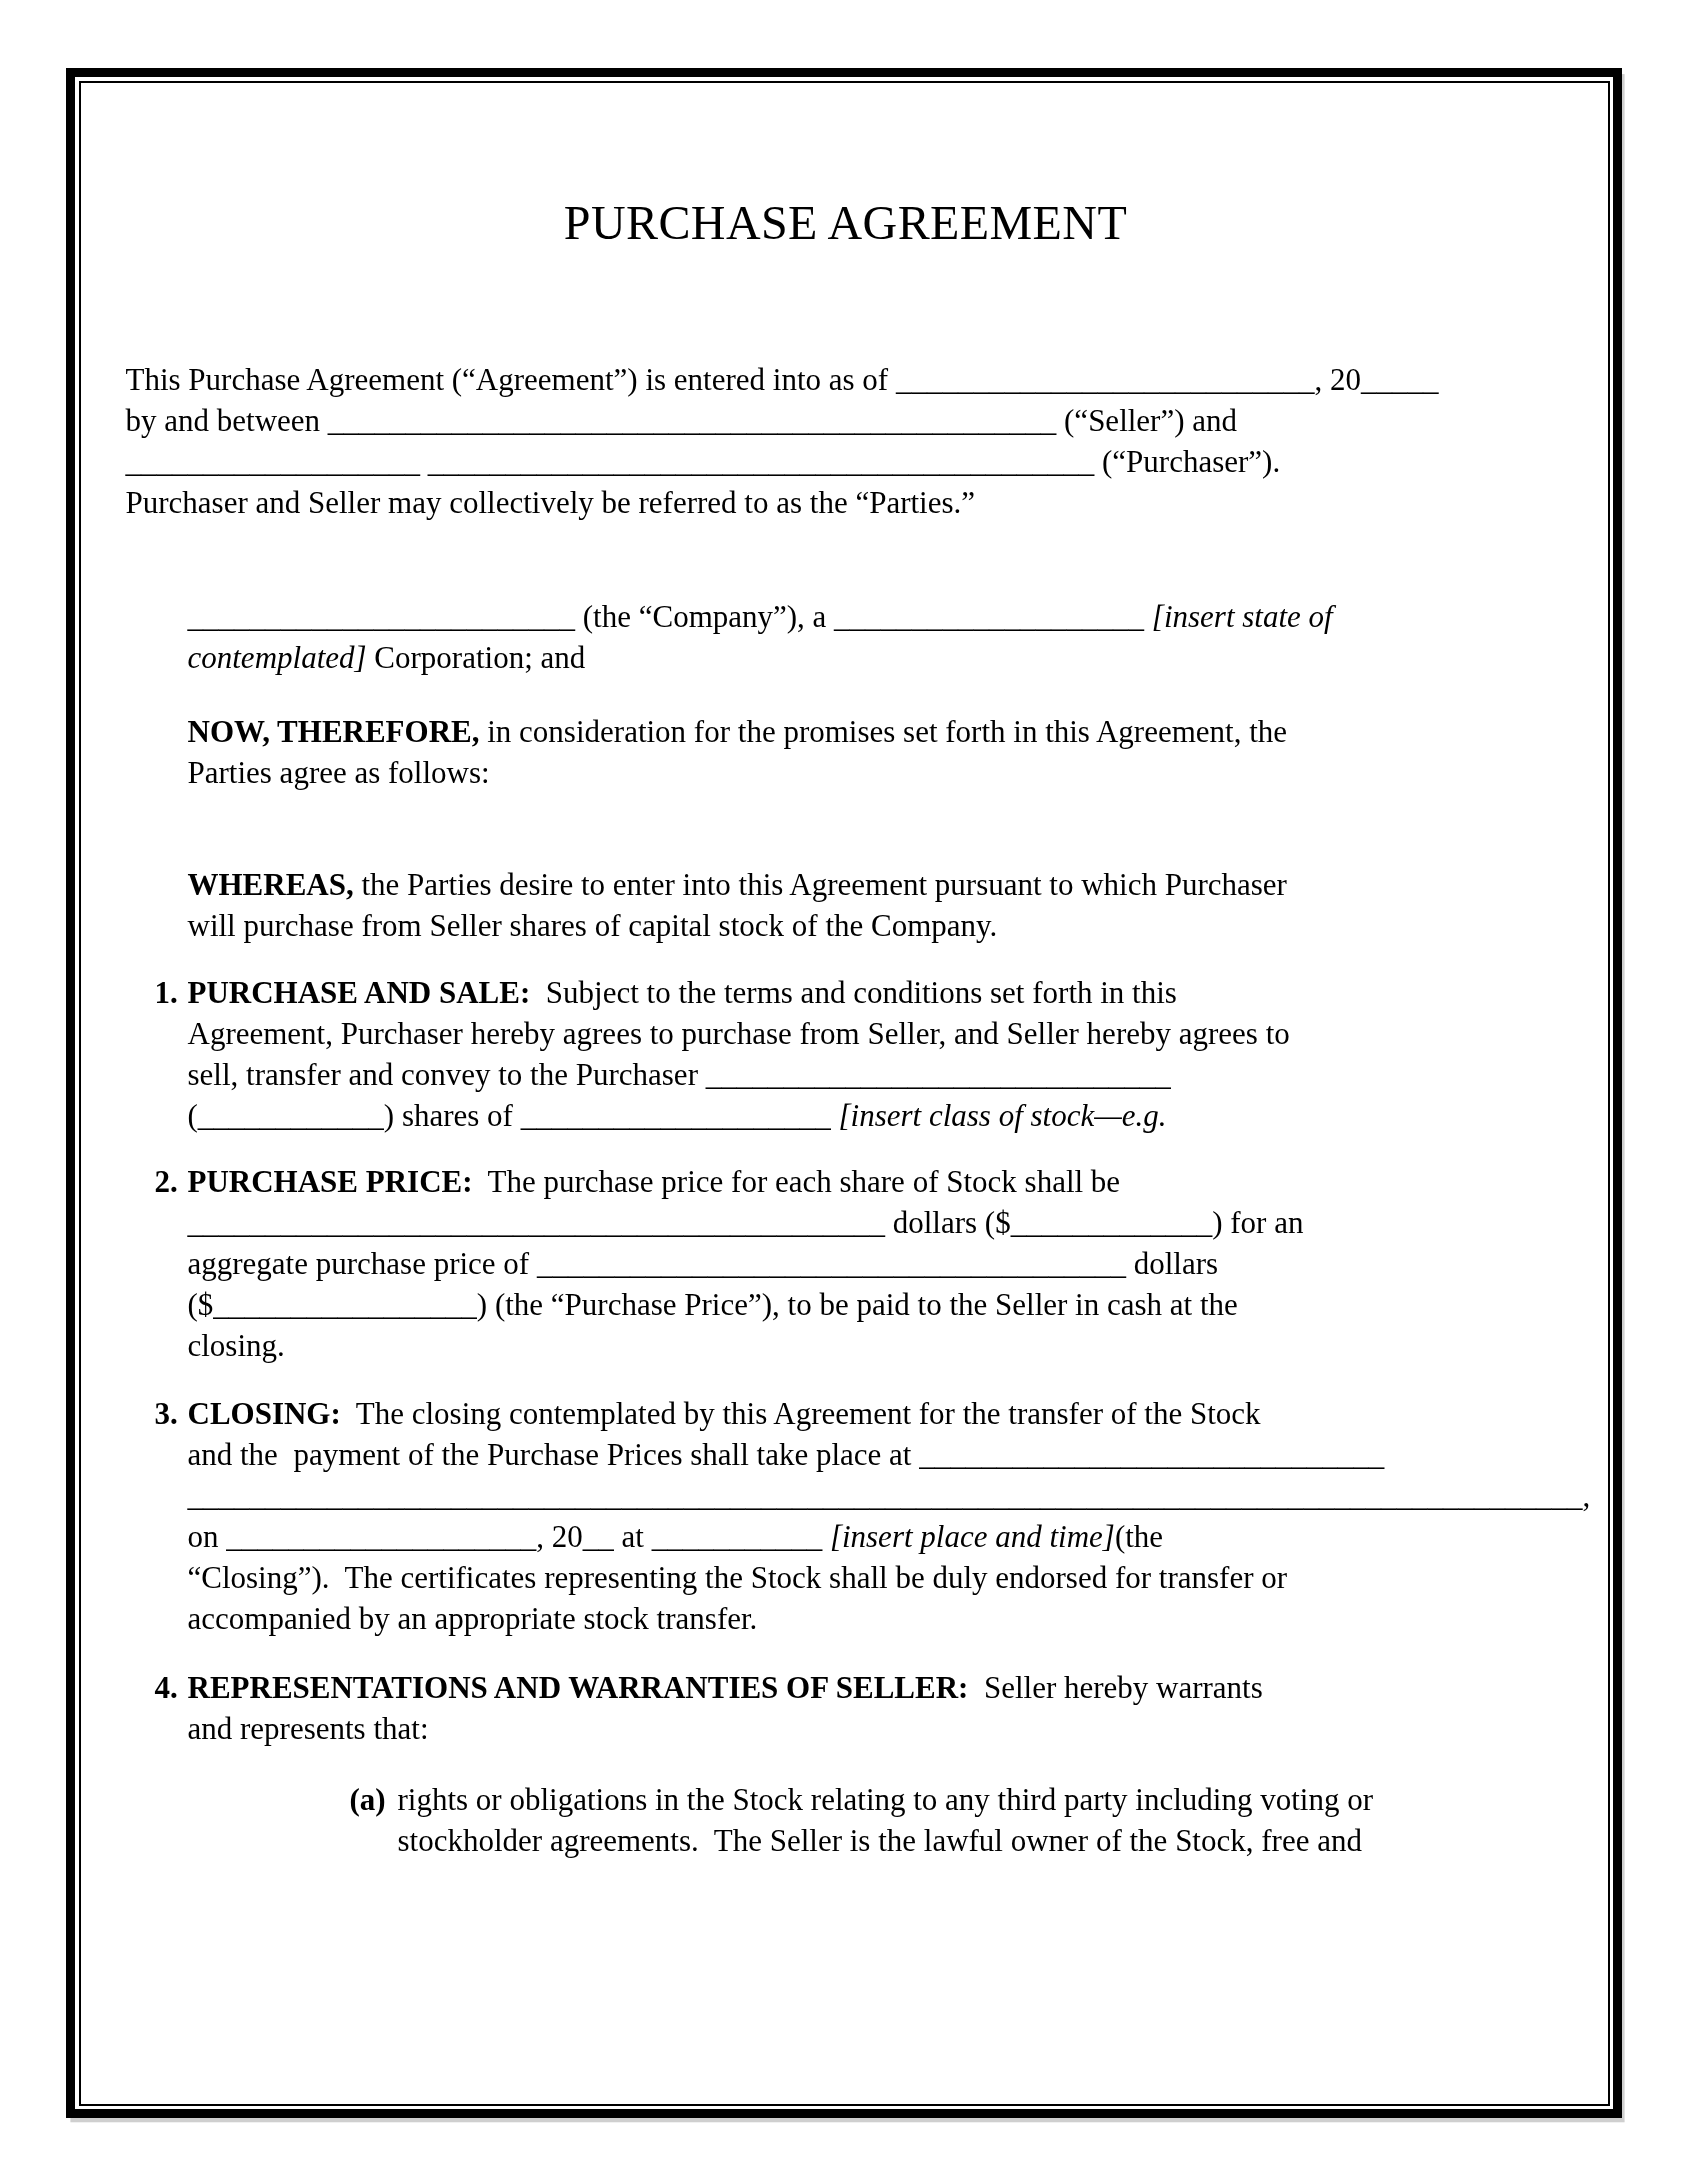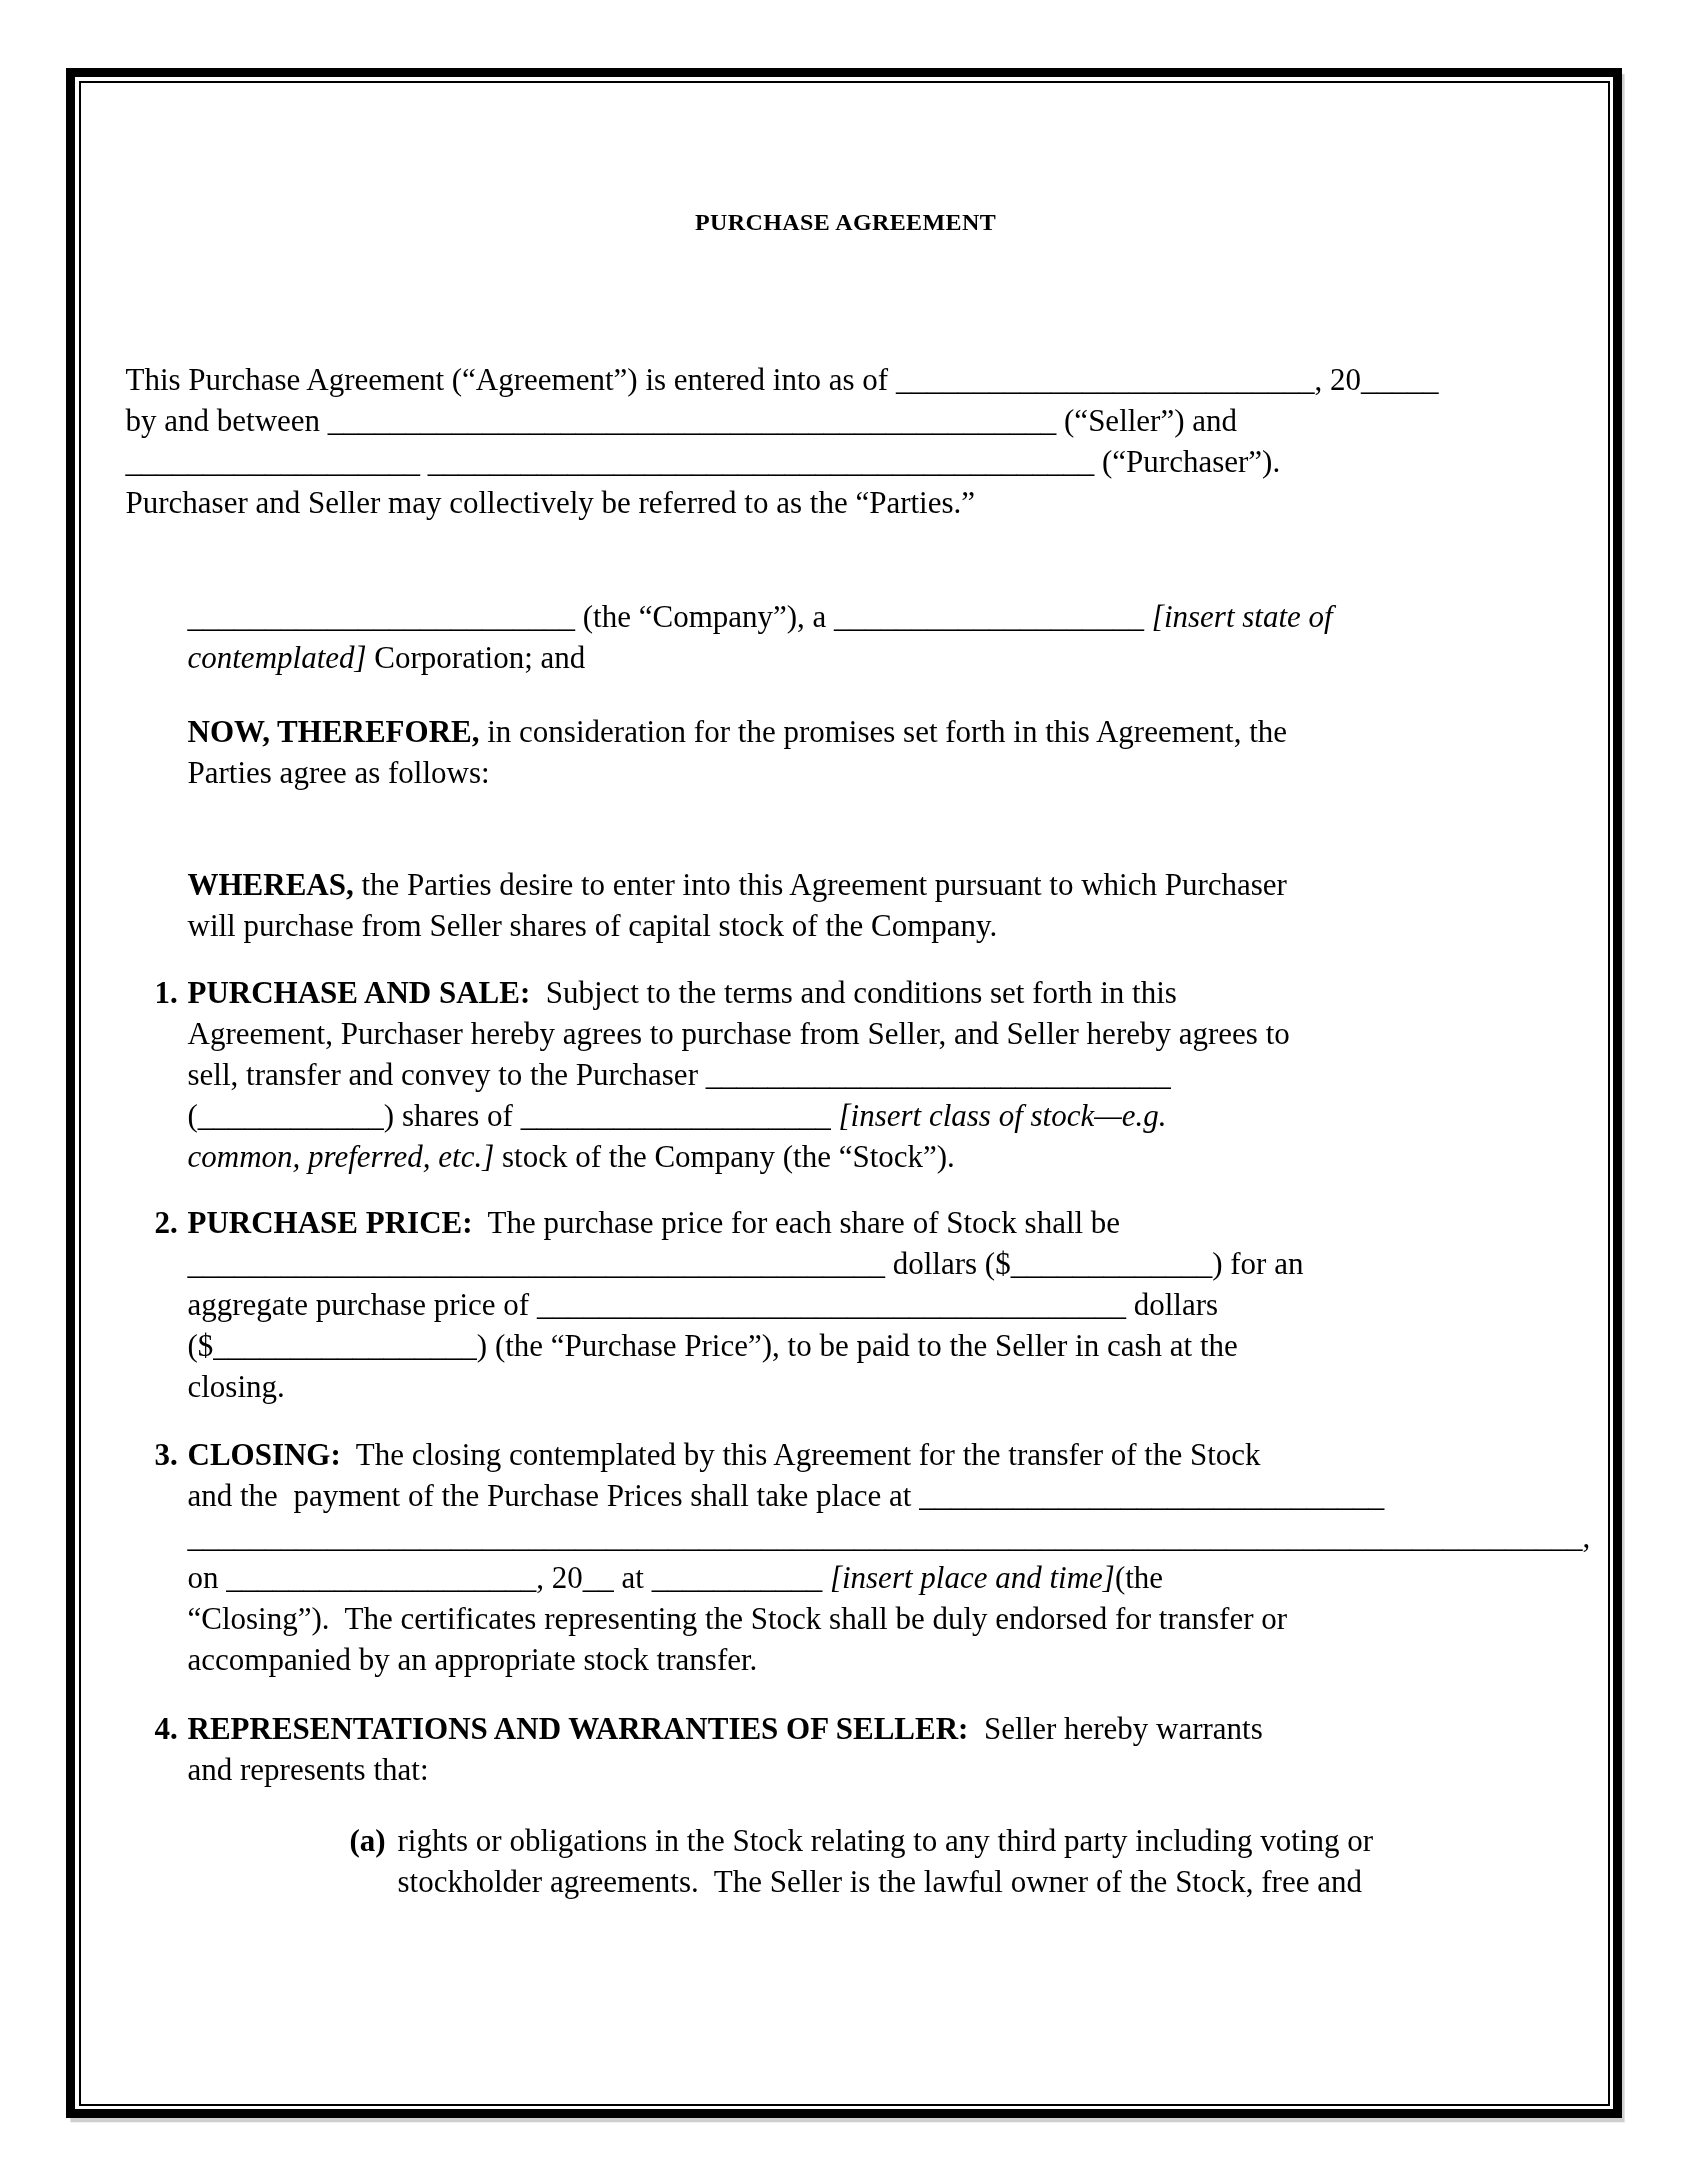--- a/index.html
+++ b/index.html
@@ -27,22 +27,22 @@
   .content {
     position: absolute;
     top: 0; left: 0; right: 0; bottom: 0;
     padding: 0 42px 0 45px;
     overflow: hidden;
   }
   .doc-title {
     margin-top: 117px;
     margin-bottom: 114px;
     text-align: center;
-    font-size: 24px;
-    font-weight: bold;
+    font-size: 48px;
+    font-weight: normal;
     letter-spacing: 0.4px;
     line-height: 45px;
   }
   .para {
     position: relative;
     font-size: 31px;
     line-height: 41px;
   }
   .line { white-space: pre; }
   .b { font-weight: bold; }
@@ -94,21 +94,20 @@
           <div class="para block p-whereas-2">
             <div class="line"><span class="b">WHEREAS,</span><span> the Parties desire to enter into this Agreement pursuant to which Purchaser</span></div>
             <div class="line"><span>will purchase from Seller shares of capital stock of the Company.</span></div>
           </div>
           <div class="para list p-section-1">
             <span class="num">1.</span>
             <div class="line"><span class="b">PURCHASE AND SALE:</span><span>  Subject to the terms and conditions set forth in this</span></div>
             <div class="line"><span>Agreement, Purchaser hereby agrees to purchase from Seller, and Seller hereby agrees to</span></div>
             <div class="line"><span>sell, transfer and convey to the Purchaser </span><span>______________________________</span></div>
             <div class="line"><span>(</span><span>____________</span><span>) shares of </span><span>____________________</span><span> </span><span class="i">[insert class of stock—e.g.</span></div>
-            <div class="line"><span class="i">common, preferred, etc.]</span><span> stock of the Company (the “Stock”).</span></div>
           </div>
           <div class="para list p-section-2">
             <span class="num">2.</span>
             <div class="line"><span class="b">PURCHASE PRICE:</span><span>  The purchase price for each share of Stock shall be</span></div>
             <div class="line"><span>_____________________________________________</span><span> dollars ($</span><span>_____________</span><span>) for an</span></div>
             <div class="line"><span>aggregate purchase price of </span><span>______________________________________</span><span> dollars</span></div>
             <div class="line"><span>($</span><span>_________________</span><span>) (the “Purchase Price”), to be paid to the Seller in cash at the</span></div>
             <div class="line"><span>closing.</span></div>
           </div>
           <div class="para list p-section-3">

